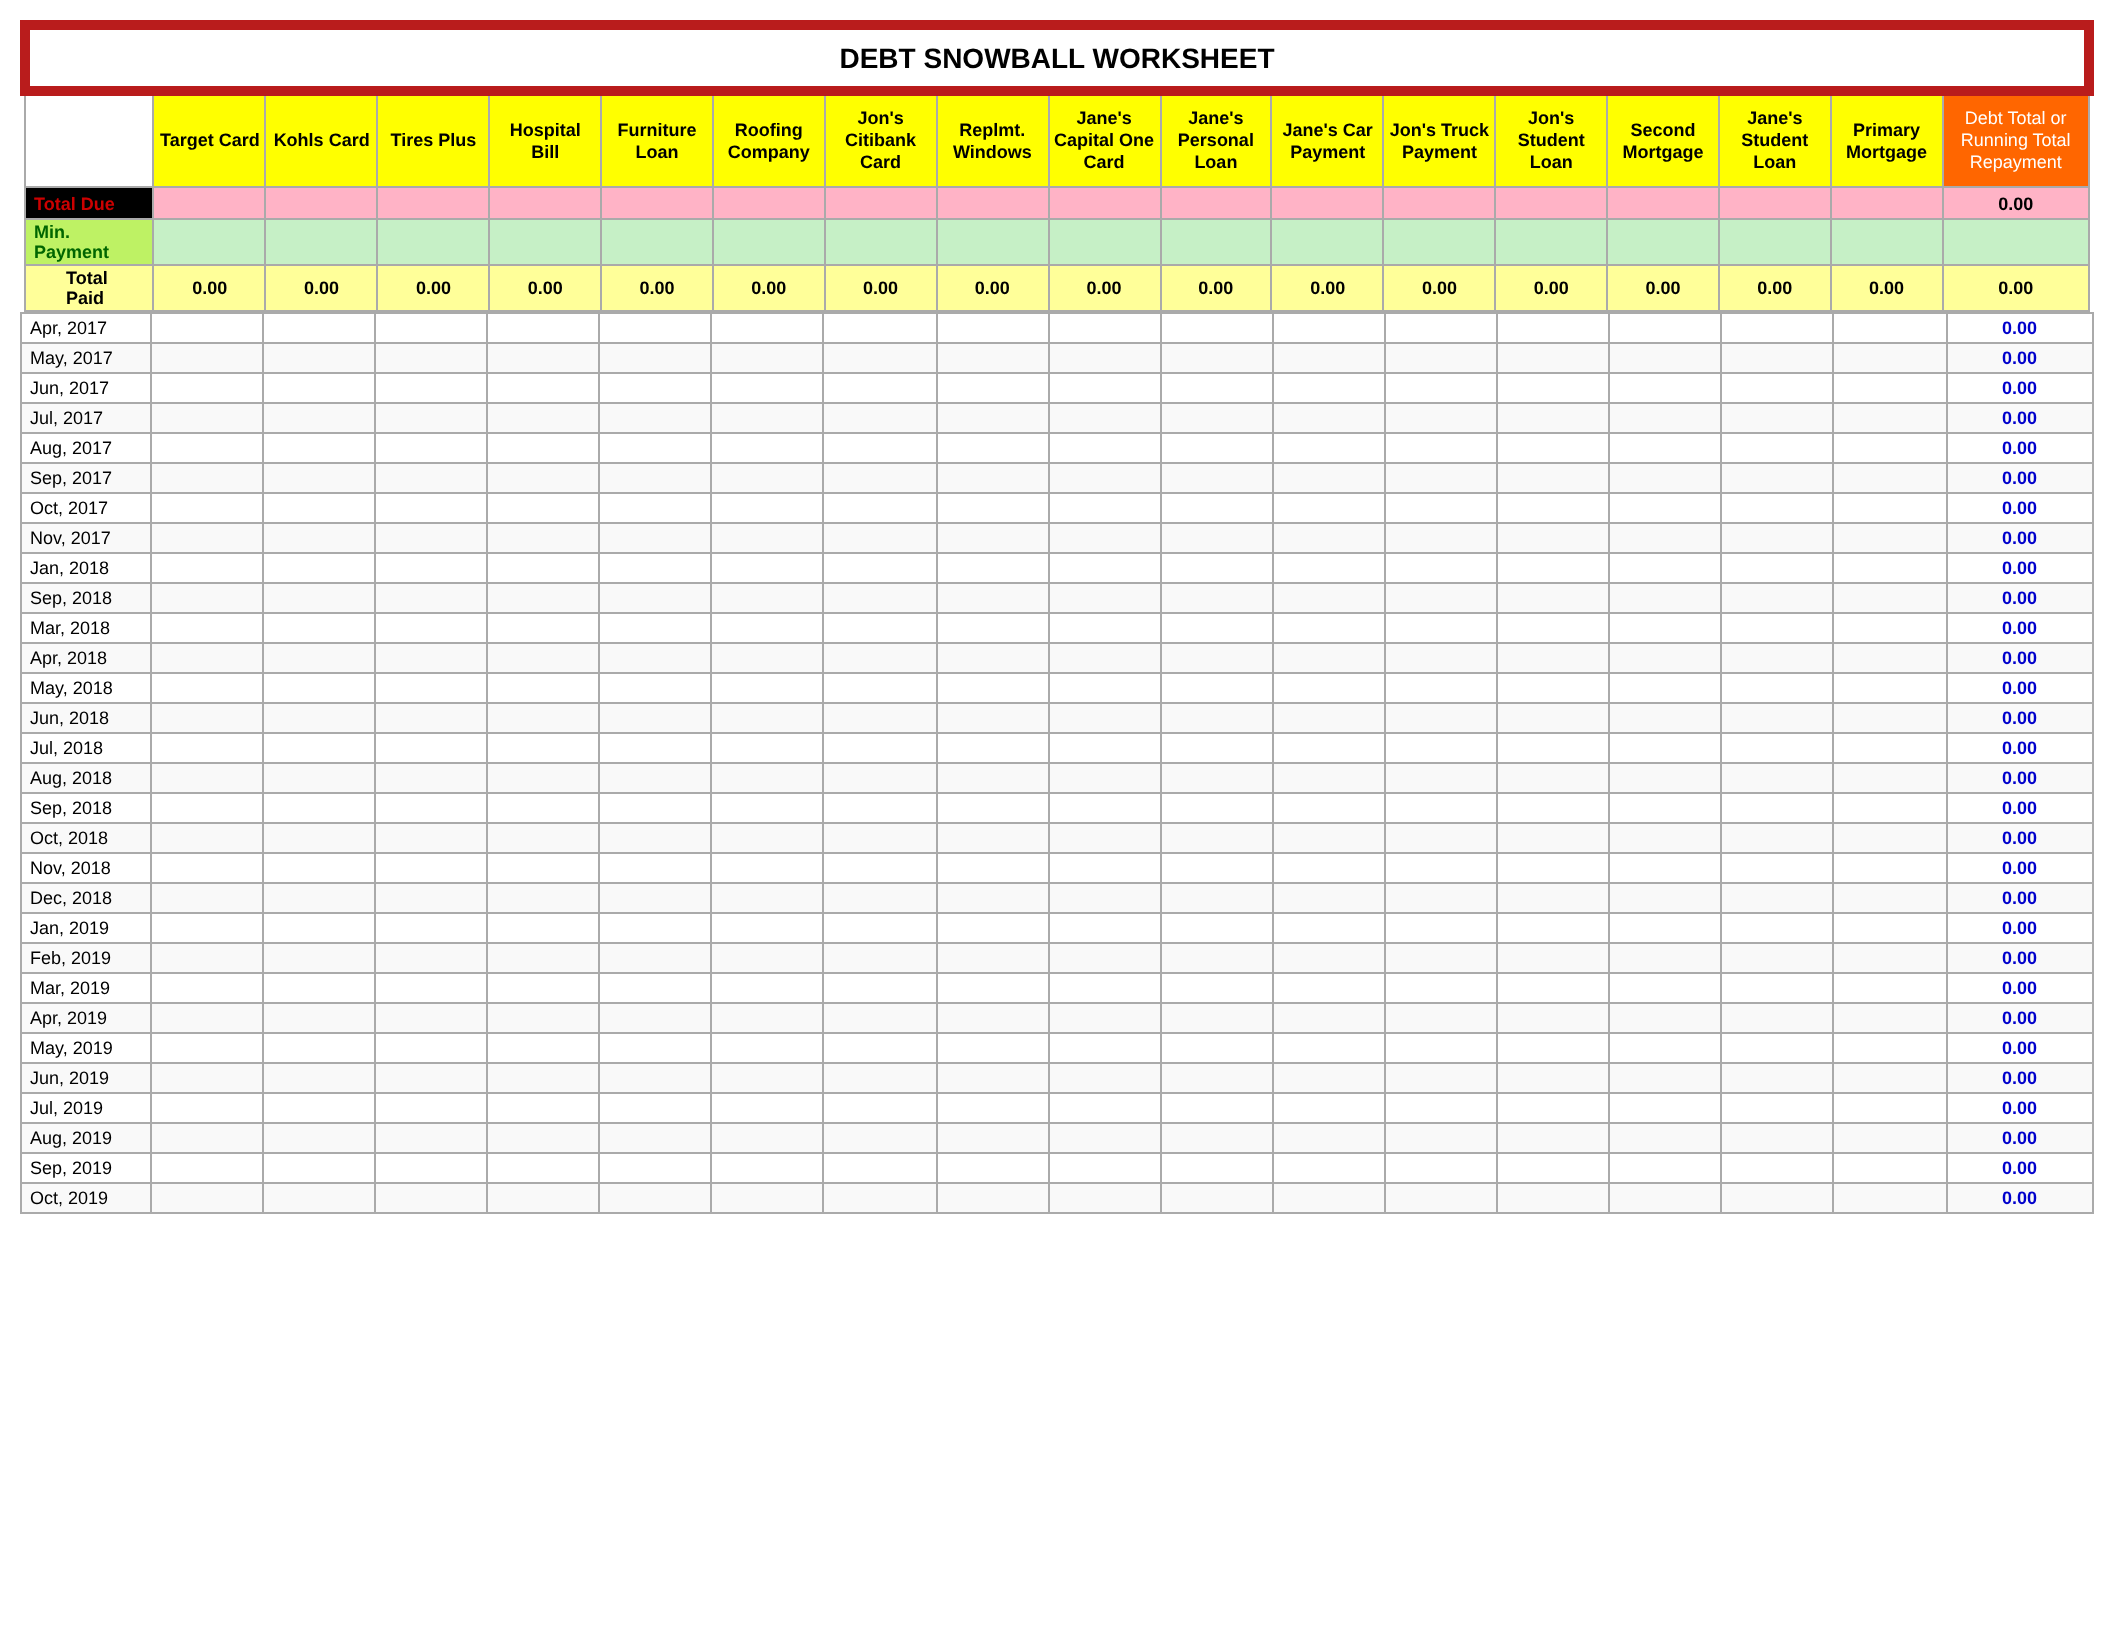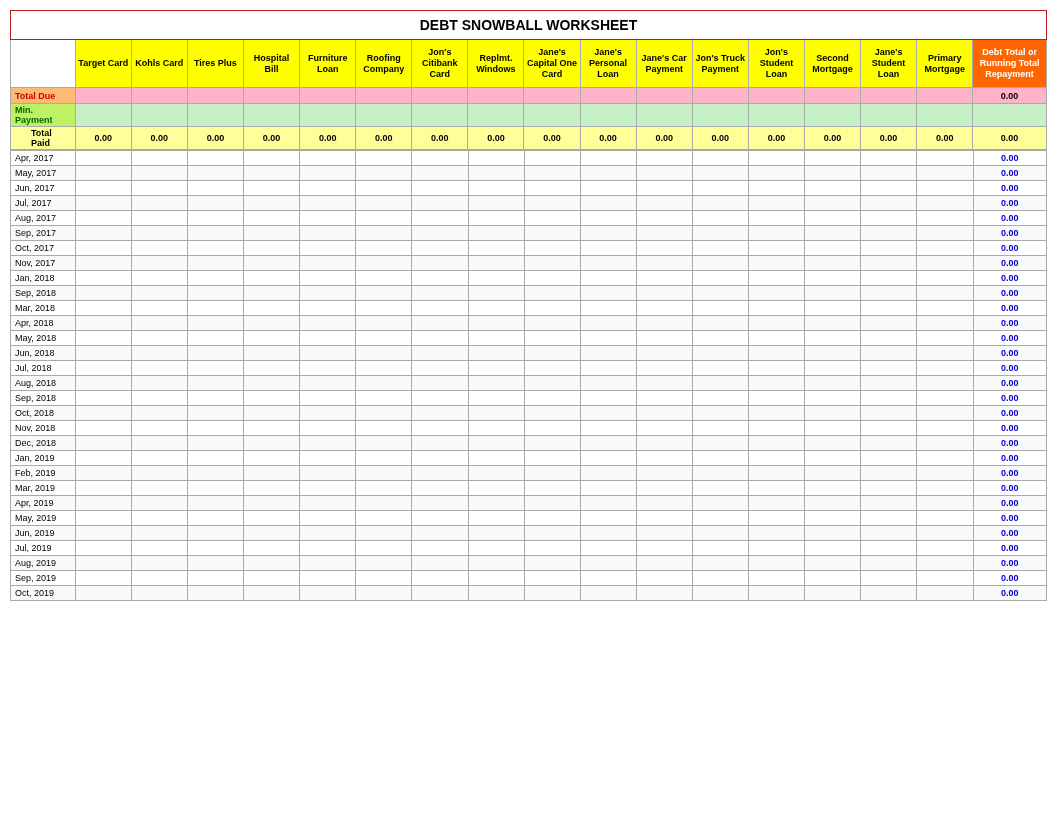--- a/index.html
+++ b/index.html
@@ -37,21 +37,21 @@
       line-height: 1.2;
       height: 48px;
     }
     .header-row td.col-date { background: white; }
 
     .total-due-row td {
       background: #ffb3c6;
       height: 16px;
     }
     .total-due-row td.label-cell {
-      background: #fdba74;
+      background: #000000;
       font-weight: bold;
       color: #c00;
       text-align: left;
       padding-left: 4px;
     }
     .total-due-row td.last-col {
       color: #000;
       font-weight: bold;
     }
 
@@ -121,42 +121,42 @@
       <col style="width:52px">
       <col style="width:52px">
       <col style="width:52px">
       <col style="width:52px">
       <col style="width:52px">
       <col style="width:68px">
     </colgroup>
 
     <tbody>
         <tr class="title-row">
-      <td colspan="18" style="text-align:center; font-size:14px; font-weight:bold; border:1px solid #b91c1c; padding:6px 0;">DEBT SNOWBALL WORKSHEET</td>
+      <td colspan="18" style="text-align:center; font-size:14px; font-weight:bold; border:5px solid #b91c1c; padding:6px 0;">DEBT SNOWBALL WORKSHEET</td>
     </tr>
 
     <tr class="header-row">
       <td class="col-date" style="background:white; border:1px solid #aaa;"></td>
       <td>Target Card</td>
       <td>Kohls Card</td>
       <td>Tires Plus</td>
       <td>Hospital Bill</td>
       <td>Furniture Loan</td>
       <td>Roofing Company</td>
       <td>Jon's Citibank Card</td>
       <td>Replmt. Windows</td>
       <td>Jane's Capital One Card</td>
       <td>Jane's Personal Loan</td>
       <td>Jane's Car Payment</td>
       <td>Jon's Truck Payment</td>
       <td>Jon's Student Loan</td>
       <td>Second Mortgage</td>
       <td>Jane's Student Loan</td>
       <td>Primary Mortgage</td>
-      <td style="background:#ff6600; color:#fff; font-weight:bold;">Debt Total or Running Total Repayment</td>
+      <td style="background:#ff6600; color:#fff; font-weight:normal;">Debt Total or Running Total Repayment</td>
     </tr>
 
     <tr class="total-due-row">
       <td class="label-cell col-date">Total Due</td>
       <td></td>
       <td></td>
       <td></td>
       <td></td>
       <td></td>
       <td></td>

